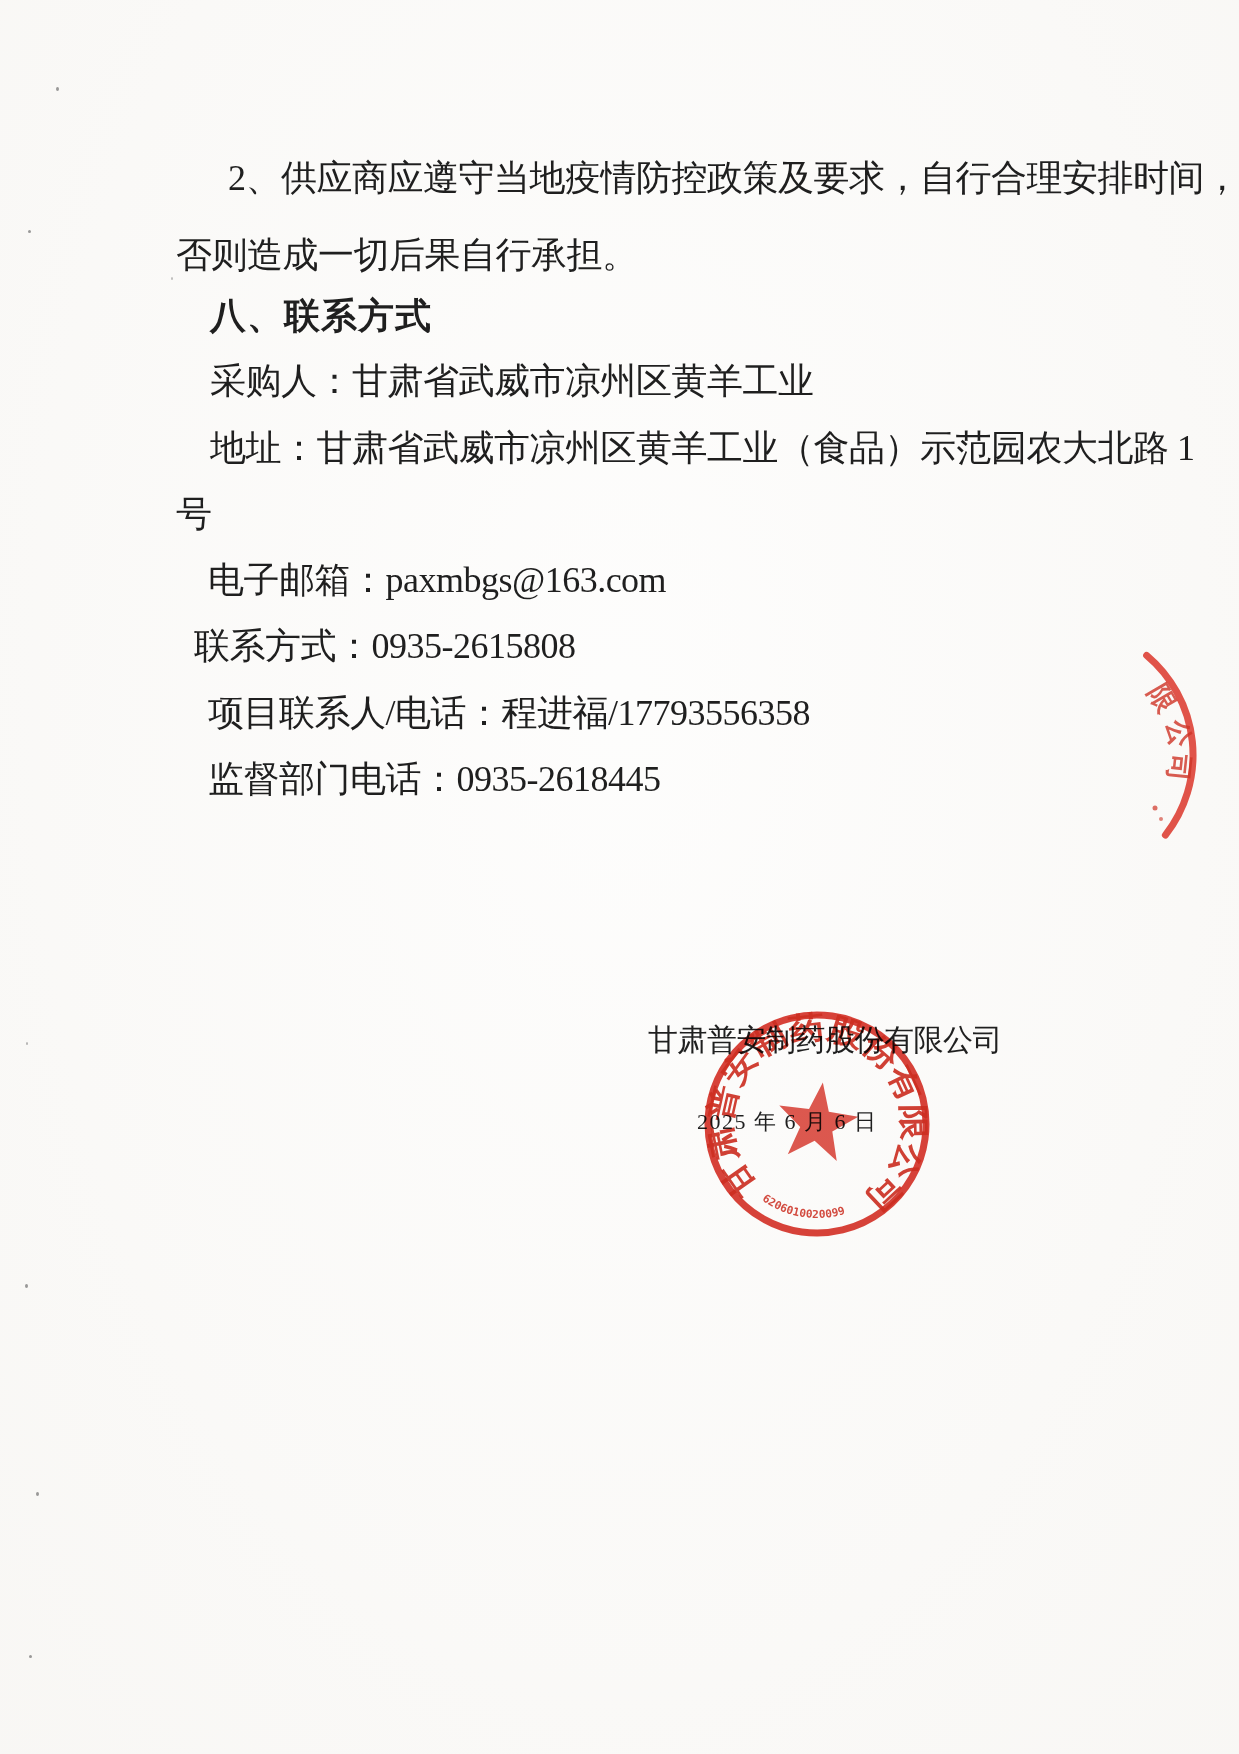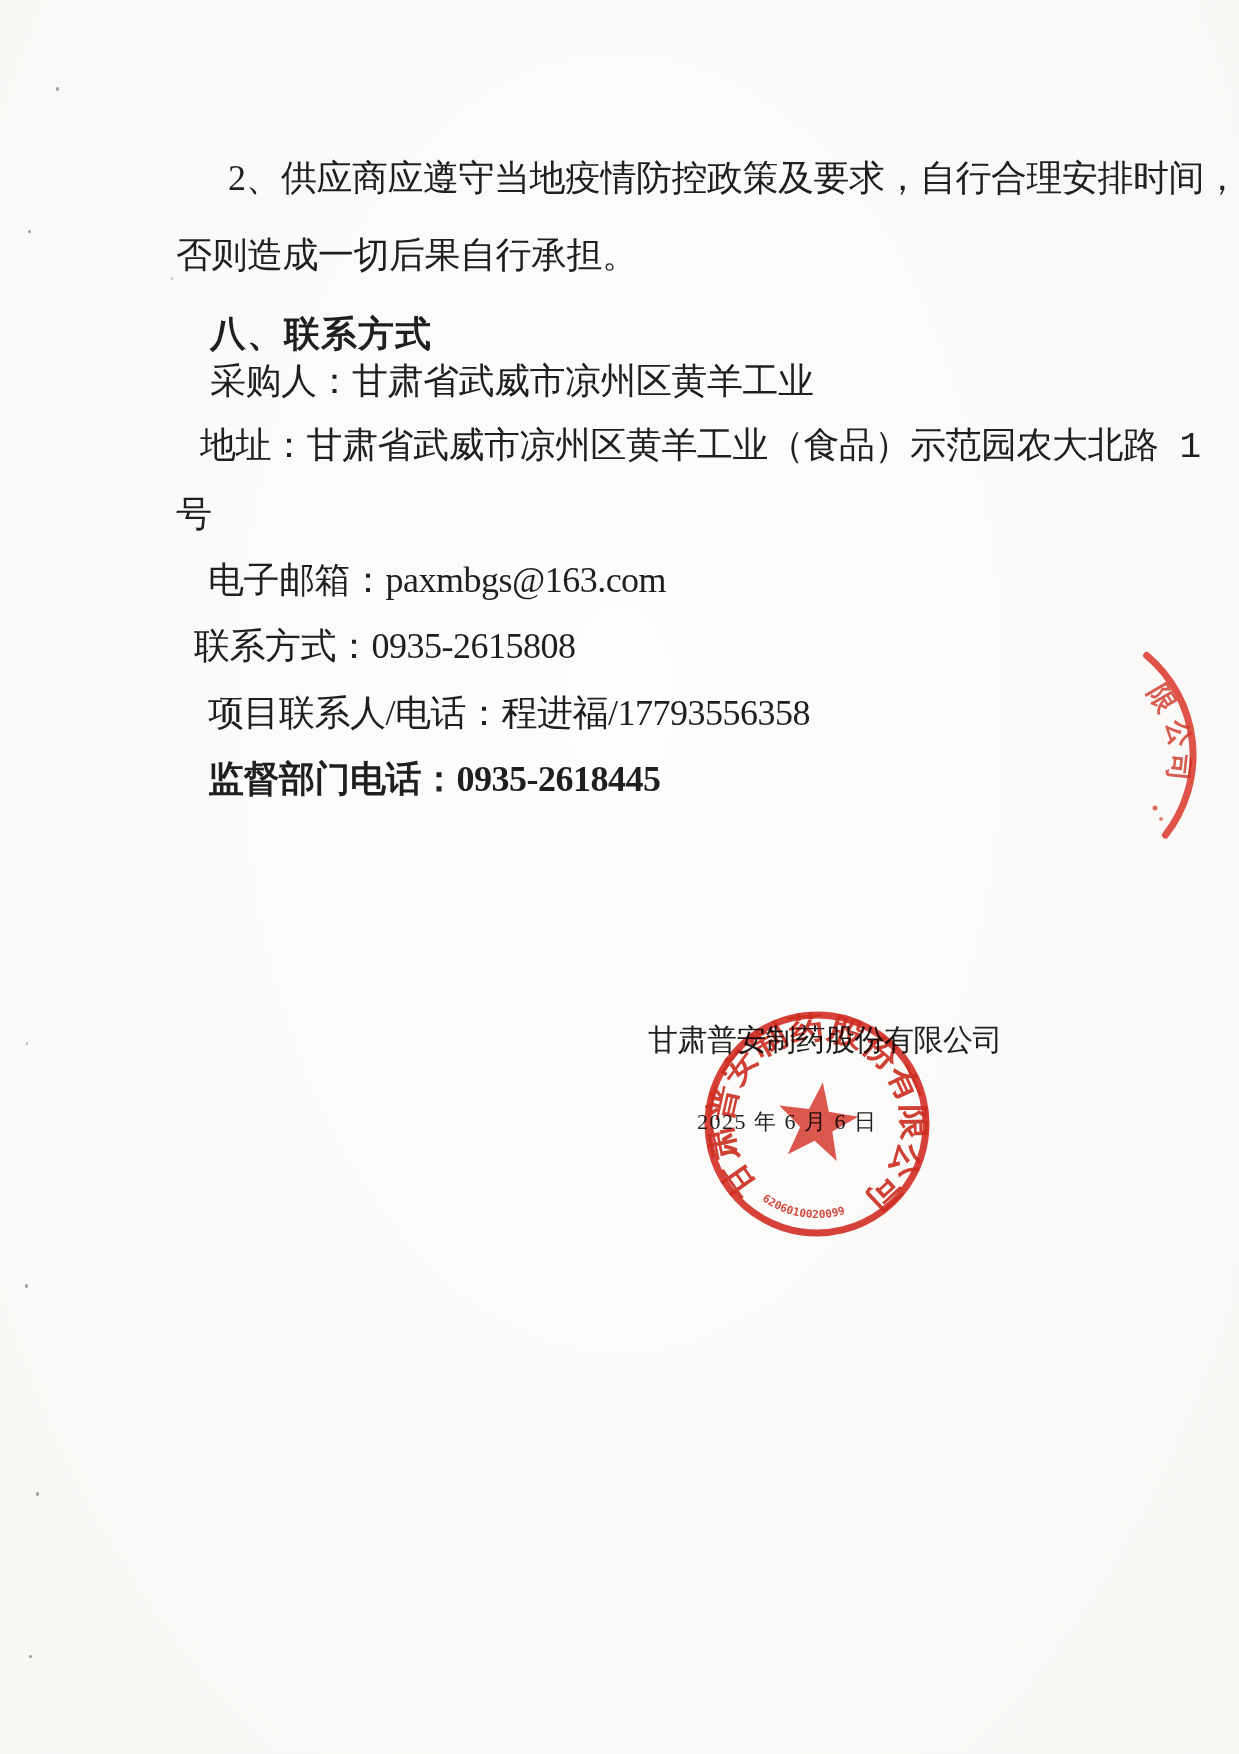--- a/index.html
+++ b/index.html
@@ -24,28 +24,28 @@
   }
   .line {
     position: absolute;
     font-size: 36px;
     letter-spacing: -0.5px;
     white-space: nowrap;
     line-height: 36px;
   }
   .l1  { left: 228px; top: 160px; }
   .l2  { left: 176px; top: 237px; text-align: center; }
-  .l3  { left: 210px; top: 298px; font-family: "Liberation Sans", "DejaVu Sans", sans-serif; font-weight: 700; letter-spacing: 1px; margin-top: 18px; }
+  .l3  { left: 210px; top: 298px; font-family: "Liberation Sans", "DejaVu Sans", sans-serif; font-weight: 700; letter-spacing: 1px; }
   .l4  { left: 210px; top: 363px; }
-  .l5  { left: 200px; top: 430px; font-family: Liberation Mono, monospace; }
+  .l5  { left: 210px; top: 430px; }
   .l6  { left: 176px; top: 496px; }
   .l7  { left: 208px; top: 562px; text-align: right; }
   .l8  { left: 194px; top: 628px; }
   .l9  { left: 208px; top: 695px; text-align: center; }
-  .l10 { left: 208px; top: 761px; font-weight: bold; }
+  .l10 { left: 208px; top: 761px; }
 
   .sig-company {
     position: absolute;
     left: 648px;
     top: 1020px;
     font-size: 30px;
     letter-spacing: -0.5px;
     white-space: nowrap;
   }
   .sig-date {

